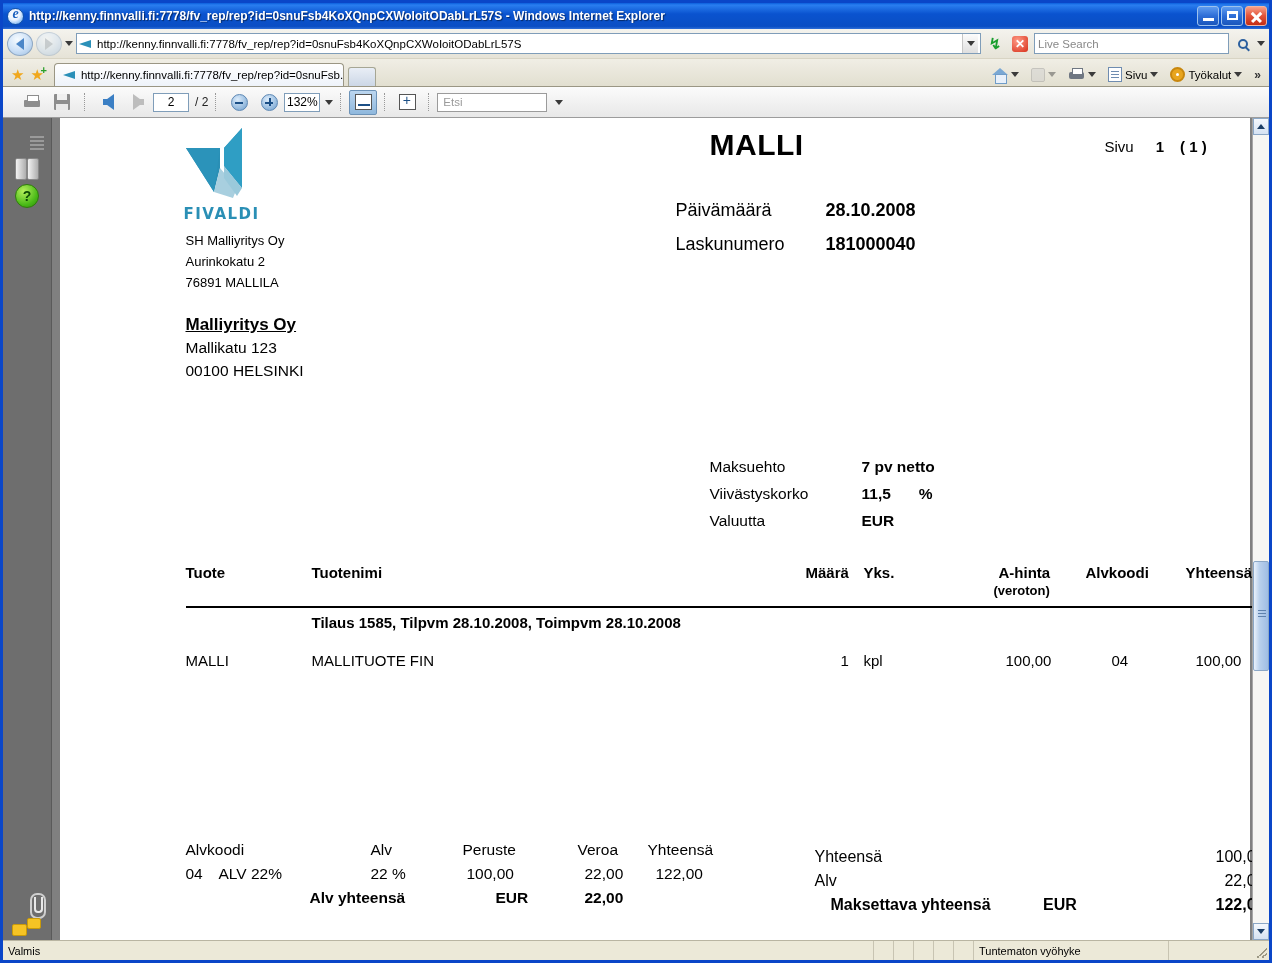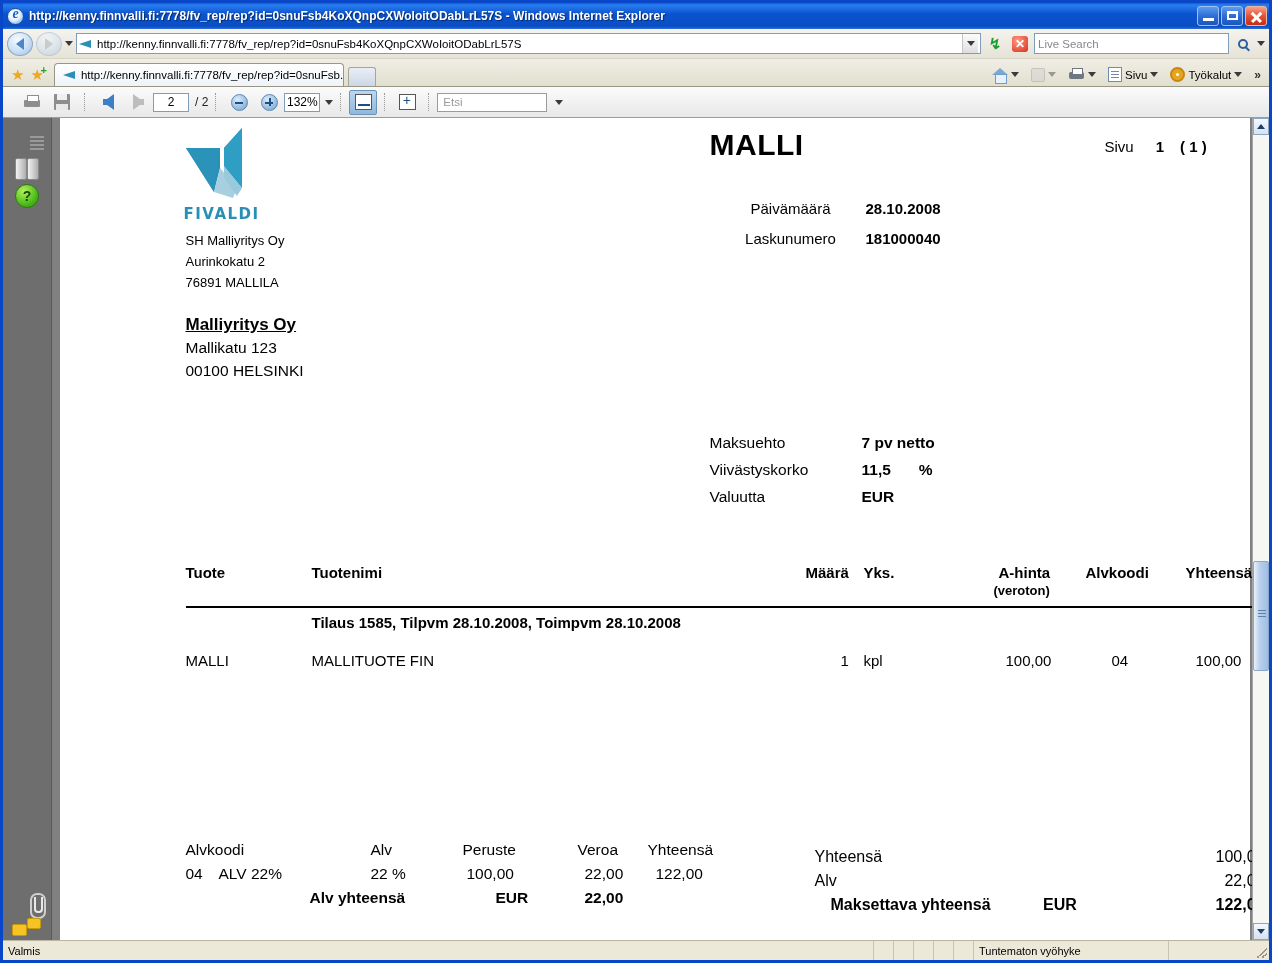--- a/index.html
+++ b/index.html
@@ -295,30 +295,30 @@
     font-size:15px; font-weight:bold; letter-spacing:1.5px;
     color:#2a8fb5; font-family:"DejaVu Sans", sans-serif;
     margin-top:1px; margin-left:4px;
   }
   .sender { position:absolute; left:126px; top:112px; font-size:13px; line-height:21px; }
   .recipient { position:absolute; left:126px; top:195px; font-size:15.5px; line-height:23px; }
   .recipient .nm{font-weight:bold; font-size:17px;text-decoration:underline;}
   .title-lasku{ position:absolute; left:650px; top:10px; font-size:30px; font-weight:bold; letter-spacing:.5px;}
   .sivu-block{ position:absolute; left:1045px; top:20px; font-size:15px; display:flex; gap:22px;}
   .sivu-block .val{font-weight:bold;}
-  .hdr-meta{ position:absolute; left:656px; top:82px; font-size:15px;text-align:center; }
+  .hdr-meta{ position:absolute; left:616px; top:82px; font-size:18px; }
   .hdr-meta .row{ display:flex; margin-bottom:13px; }
   .hdr-meta .lbl{ width:150px; }
   .hdr-meta .val{ font-weight:bold; }
 
   .info-left{ position:absolute; left:126px; top:330px; font-size:15.5px; }
   .info-left .row{ display:flex; margin-bottom:9px; }
   .info-left .lbl{ width:128px; }
   .info-left .val{ font-weight:bold; }
-  .info-right{ position:absolute; left:650px; top:316px; font-size:15.5px; }
+  .info-right{ position:absolute; left:650px; top:340px; font-size:15.5px; }
   .info-right .row{ display:flex; margin-bottom:9px; }
   .info-right .lbl{ width:152px; }
   .info-right .val{ font-weight:bold; }
   .info-right .unit{ margin-left:28px; font-weight:bold; }
 
   .items{ position:absolute; left:126px; top:446px; width:1075px; font-size:15px; }
   .items-head{ position:relative; height:42px; font-weight:bold; }
   .ih{ position:absolute; top:0; }
   .ih.sub{ top:19px; font-weight:bold; }
   .rule{ border-bottom:2px solid #000; width:100%; position:absolute; top:42px; left:0; }

